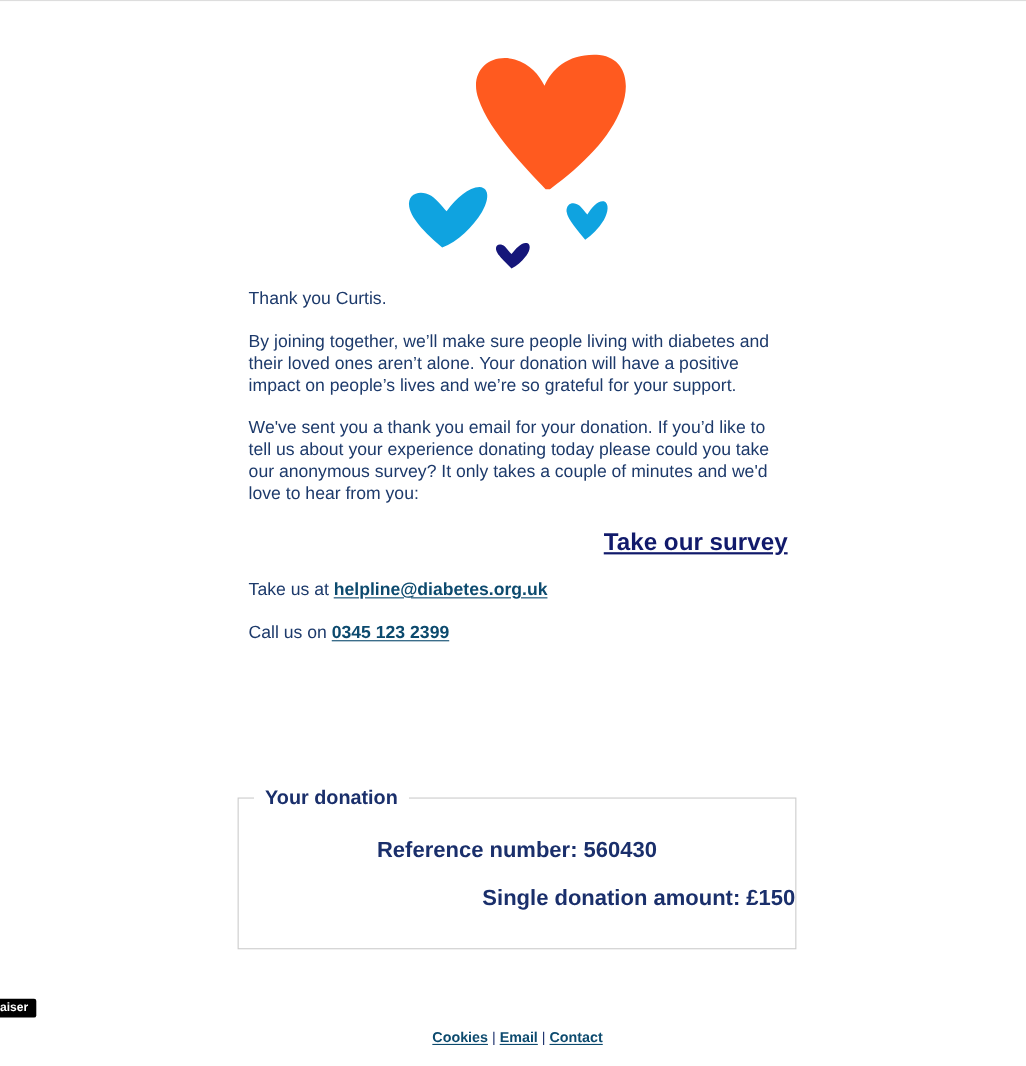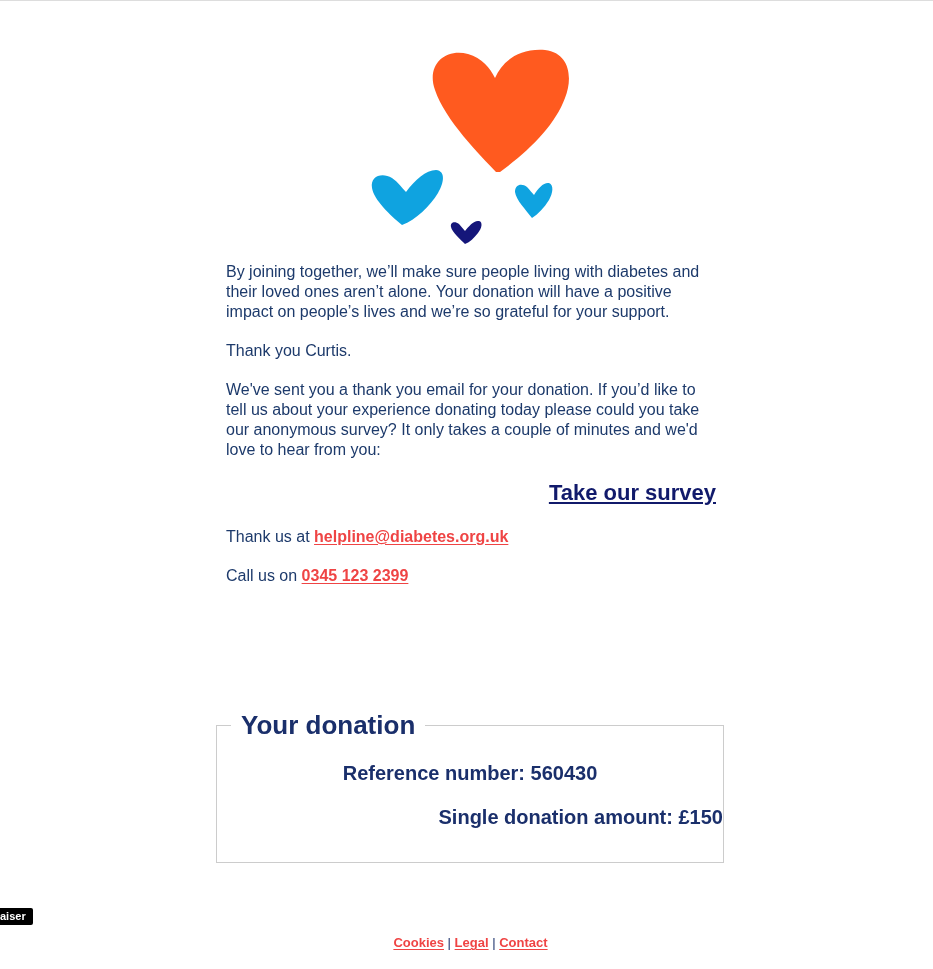--- a/index.html
+++ b/index.html
@@ -7,28 +7,28 @@
     width: 933px; height: 969px; position: relative; overflow: hidden;
     background: #ffffff;
     font-family: "Liberation Sans", sans-serif;
     color: #1d3a6b;
   }
   .topline { position: absolute; left: 0; top: 0; width: 933px; height: 1px; background: #dddddd; }
   .hearts { position: absolute; left: 360px; top: 40px; width: 220px; height: 210px; }
   .content { position: absolute; left: 226px; top: 262px; width: 490px; font-size: 16px; line-height: 20px; }
   .content p { margin: 0 0 19px 0; }
   .survey { text-align: right; margin: 0 0 20px 0; font-size: 22px; font-weight: bold; line-height: 28px; }
-  a { color: #ef4444; text-decoration: underline; font-weight: bold; text-underline-offset: 2px; }
+  a { color: #0c4a6e; text-decoration: underline; font-weight: bold; text-underline-offset: 2px; }
   .survey a { color: #111a6b; }
   fieldset {
     position: absolute; left: 216px; top: 709px; width: 508px; height: 154px;
     margin: 0; padding: 0; border: 1px solid #cccccc; box-sizing: border-box;
   }
   legend {
-    margin-left: 14px; padding: 0 10px; font-size: 26px; font-weight: bold;
+    margin-left: 14px; padding: 0 10px; font-size: 18px; font-weight: bold;
     color: #1a2f6b; line-height: 32px;
   }
   .don-line { text-align: center; font-size: 20px; font-weight: bold; color: #1a2f6b; line-height: 24px; }
   .ref { margin-top: 20px; }
   .amt { margin-top: 20px; text-align: right; }
   .badge {
     position: absolute; left: -8px; top: 908px; width: 41px; height: 17px;
     background: #000000; color: #ffffff; font-size: 11px; font-weight: bold;
     border-radius: 2px; line-height: 17px; padding-left: 8px; box-sizing: border-box;
   }
@@ -41,37 +41,37 @@
 <div class="topline"></div>
 
 <svg class="hearts" viewBox="0 0 220 210">
   <path d="M136 132 C 120 115, 85 80, 75 50 C 66 25, 85 8, 108 14 C 122 18, 130 28, 135 38 C 142 22, 158 8, 185 10 C 210 13, 213 38, 205 58 C 195 85, 170 110, 140 132 Z" fill="#ff5a1f"></path>
   <path d="M42 185 C 30 175, 14 160, 12 148 C 10 136, 22 132, 32 138 C 38 142, 42 148, 46 152 C 55 140, 66 130, 76 130 C 86 131, 84 143, 78 153 C 70 166, 56 180, 42 185 Z" fill="#0fa3e0"></path>
   <path d="M172 178 C 166 170, 156 160, 155 152 C 155 144, 162 143, 167 147 C 170 150, 172 153, 174 155 C 178 148, 184 142, 189 143 C 194 145, 193 153, 189 160 C 184 168, 178 174, 172 178 Z" fill="#0fa3e0"></path>
   <path d="M105 204 C 100 199, 92 192, 91 187 C 90 182, 95 181, 99 184 C 101 186, 103 189, 105 191 C 109 186, 114 180, 119 181 C 123 182, 122 188, 118 193 C 114 198, 110 202, 105 204 Z" fill="#15167a"></path>
 </svg>
 
 <div class="content">
+  <p>Thank you Curtis.</p>
   <p>By joining together, we’ll make sure people living with diabetes and their loved ones aren’t alone. Your donation will have a positive impact on people’s lives and we’re so grateful for your support.</p>
-  <p>Thank you Curtis.</p>
   <p>We've sent you a thank you email for your donation. If you’d like to tell us about your experience donating today please could you take our anonymous survey? It only takes a couple of minutes and we'd love to hear from you:</p>
   <div class="survey">
     <a href="#">Take our survey</a>
   </div>
-  <p><span>Thank us at </span><a href="#">helpline@diabetes.org.uk</a></p>
+  <p><span>Take us at </span><a href="#">helpline@diabetes.org.uk</a></p>
   <p><span>Call us on </span><a href="#">0345 123 2399</a></p>
 </div>
 
 <fieldset>
   <legend>Your donation</legend>
   <div class="don-line ref">Reference number: 560430</div>
   <div class="don-line amt">Single donation amount: £150</div>
 </fieldset>
 
 <div class="badge">aiser</div>
 
 <div class="footer">
   <a href="#">Cookies</a>
   <span class="sep">|</span>
-  <a href="#">Legal</a>
+  <a href="#">Email</a>
   <span class="sep">|</span>
   <a href="#">Contact</a>
 </div>
 
 </body></html>

